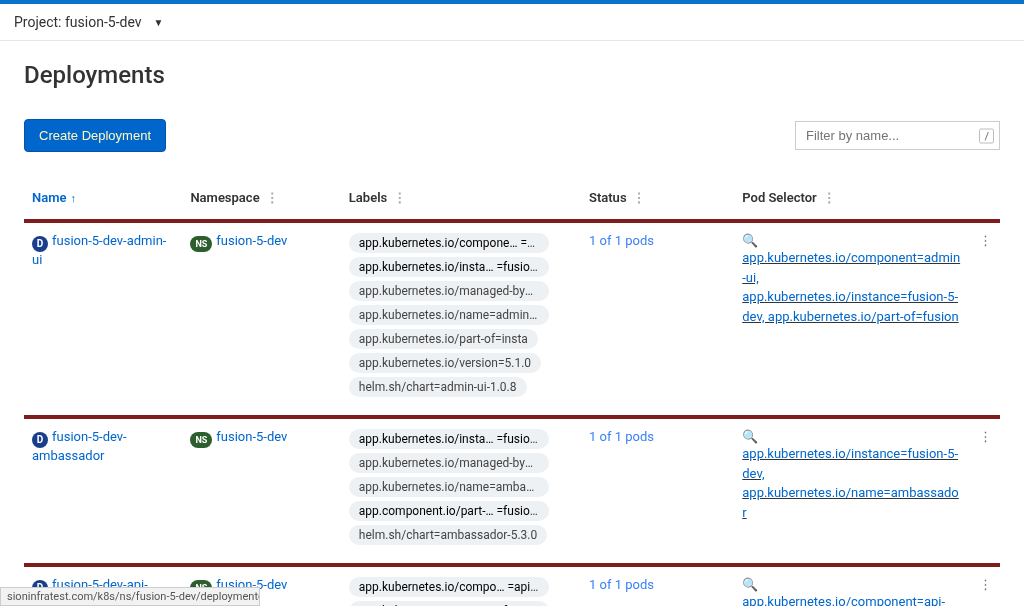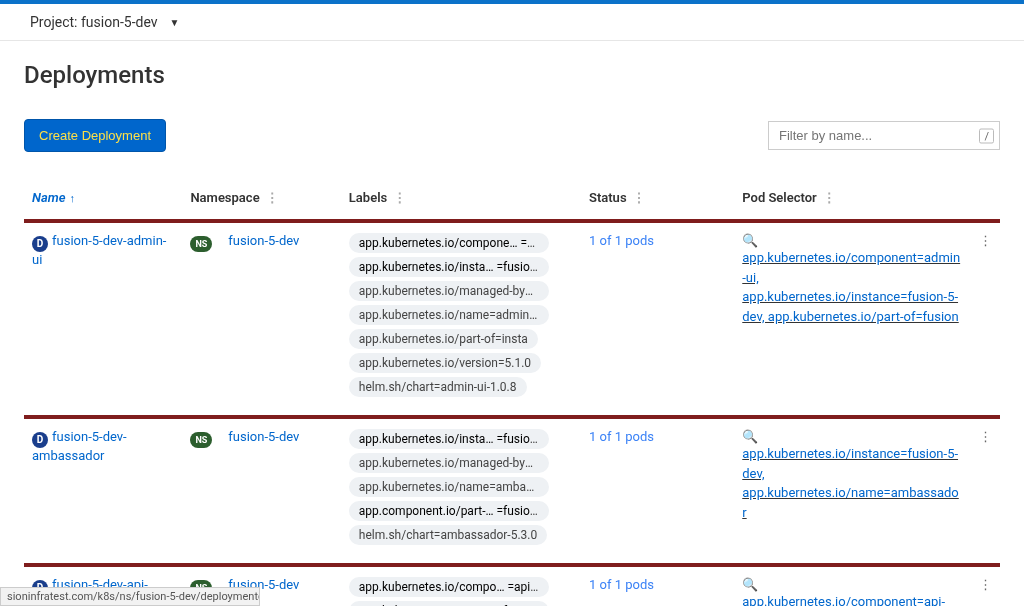--- a/index.html
+++ b/index.html
@@ -10,21 +10,21 @@
     background: #fff;
     width: 1024px;
   }
   .top-accent {
     height: 4px;
     background: #0b72c9;
   }
   .project-bar {
     display: flex;
     align-items: center;
-    padding: 10px 30px;
+    padding: 10px 14px;
     border-bottom: 1px solid #e6e6e6;
     font-size: 14px;
   }
   .project-bar .label {
     font-weight: 400;
   }
   .project-bar .caret {
     margin-left: 12px;
     font-size: 10px;
   }
@@ -37,32 +37,32 @@
     margin-bottom: 30px;
   }
   .toolbar {
     display: flex;
     justify-content: space-between;
     align-items: center;
     margin-bottom: 28px;
   }
   .btn-primary {
     background: #0066cc;
-    color: #fde047;
+    color: #fef9c3;
     border: 1px solid #0055aa;
     border-radius: 4px;
     padding: 8px 14px;
     font-size: 13px;
     cursor: pointer;
   }
   .filter-wrap {
     position: relative;
   }
   .filter-input {
-    width: 232px;
+    width: 205px;
     padding: 6px 30px 6px 10px;
     border: 1px solid #ccc;
     font-size: 13px;
     color: #000000;
     background: #fff;
   }
   .filter-kbd {
     position: absolute;
     right: 6px;
     top: 50%;
@@ -81,21 +81,20 @@
   table.data-table th {
     text-align: left;
     padding: 10px 8px 14px 8px;
     font-weight: 600;
     font-size: 13px;
     color: #333;
     vertical-align: top;
   }
   table.data-table th.sorted {
     color: #0066cc;
-    font-style: italic;
   }
   .sort-icon {
     color: #0066cc;
     font-size: 11px;
     margin-left: 4px;
   }
   .col-icon-sort {
     color: #aaa;
     font-size: 13px;
     margin-left: 6px;
@@ -129,21 +128,21 @@
     display: inline-flex;
     align-items: center;
     justify-content: center;
     padding: 0 5px;
     height: 16px;
     border-radius: 8px;
     background: #2c5e2e;
     color: #fff;
     font-size: 9px;
     font-weight: 700;
-    margin-right: 16px;
+    margin-right: 4px;
     vertical-align: -2px;
   }
   .chips {
     display: flex;
     flex-wrap: wrap;
     gap: 4px;
     max-width: 220px;
   }
   .chip {
     background: #eef1f4;

